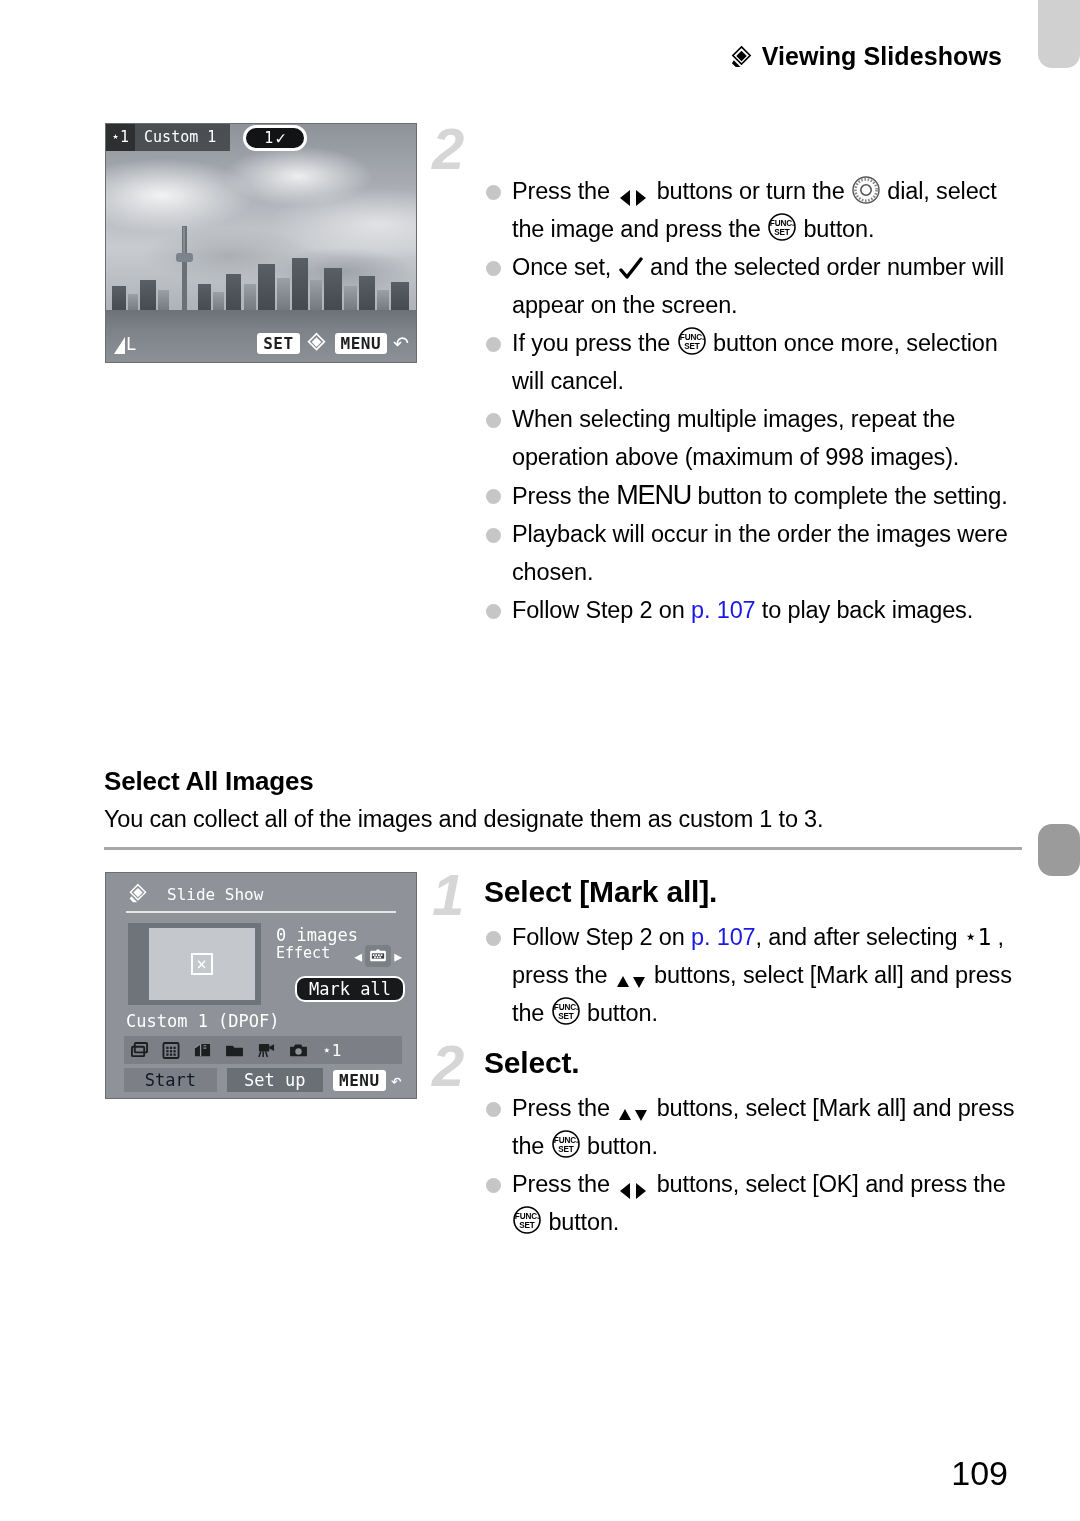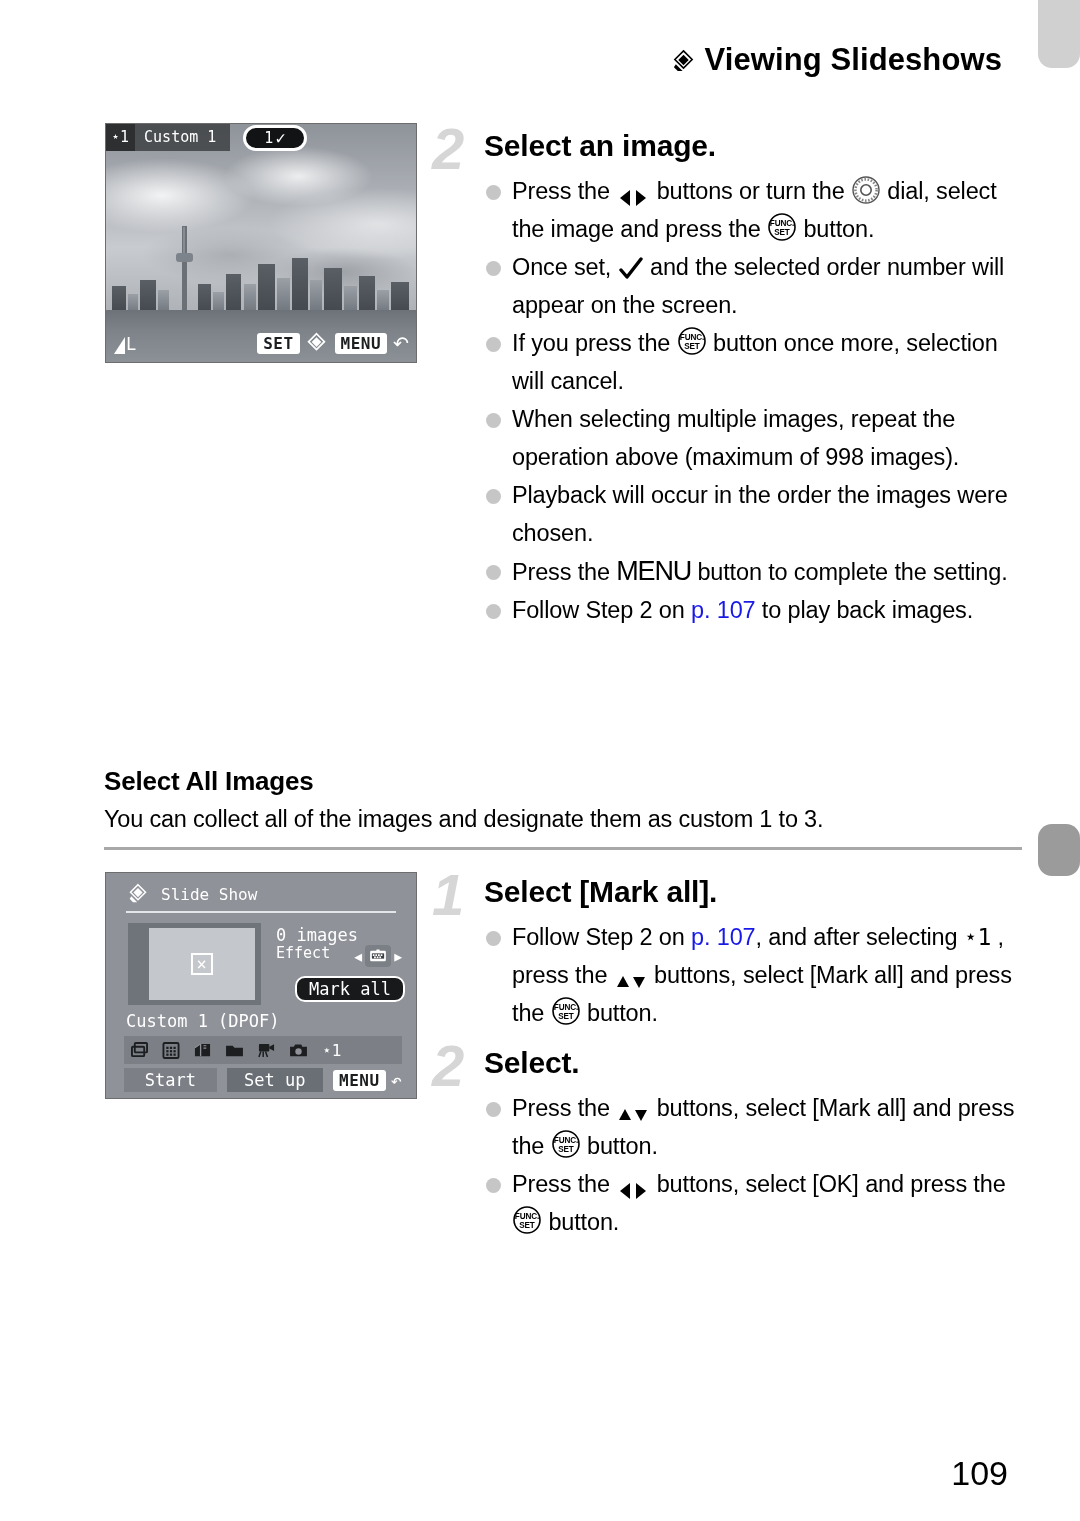--- a/index.html
+++ b/index.html
@@ -34,21 +34,21 @@
   }
 
   
   #page-header {
     position: absolute;
     top: 42px;
     right: 78px;
     display: flex;
     align-items: center;
     gap: 9px;
-    font-size: 31px;
+    font-size: 25px;
     font-weight: bold;
     letter-spacing: .1px;
   }
   .slideshow-glyph {
     display: inline-block;
     width: 23px; height: 23px;
     position: relative;
     flex: none;
   }
   .slideshow-glyph svg { display:block; }
@@ -172,21 +172,21 @@
   
   #lcd-menu {
     left: 105px; top: 872px;
     width: 312px; height: 227px;
     background: #8f9298;
     font-family: "DejaVu Sans Mono", monospace;
     color: #ffffff;
   }
   #lcd-menu .menu-title {
     position: absolute; left: 22px; top: 10px;
-    display: flex; align-items: center; gap: 10px;
+    display: flex; align-items: center; gap: 16px;
     font-size: 16px;
   }
   #lcd-menu .menu-rule {
     position: absolute; left: 20px; right: 20px; top: 38px;
     height: 2px; background: #e4e6e8;
   }
   .thumb-frame {
     position: absolute; left: 22px; top: 50px;
     width: 133px; height: 82px;
     background: #6f737a;
@@ -251,21 +251,21 @@
   }
   .btn-row {
     position: absolute; left: 18px; right: 14px; bottom: 6px;
     display: flex; align-items: center; gap: 10px;
   }
   .soft-btn {
     font-size: 17px;
     padding: 2px 0;
     text-align: center;
   }
-  .soft-btn.start { width: 96px; background: #7c8086; color: #ffffff; }
+  .soft-btn.start { width: 96px; background: #7c8086; color: #0f172a; }
   .soft-btn.setup { width: 100px; background: #6a6e75; color: #ffffff; }
   .menu-key {
     margin-left: auto;
     display: flex; align-items: center; gap: 5px;
   }
 
   
   .step-block { position: absolute; left: 432px; width: 600px; }
   .step-head {
     display: flex; align-items: flex-start;
@@ -419,21 +419,20 @@
       </svg>
     </span>
     <span class="key-box">MENU</span>
     <span class="back-arrow">↶</span>
   </div>
 </div>
 
 <div class="step-block" id="step-1-block" style="top:126px;">
   <div class="step-head">
     <span class="step-num">2</span>
-    <span class="step-title">Select an image.</span>
   </div>
   <div class="bullets">
     <div class="bullet">Press the <span class="g g-lr"><svg viewBox="0 0 34 20" width="34" height="20">
             <path d="M14 2 L14 18 L4 10 Z" fill="#000"></path>
             <path d="M20 2 L20 18 L30 10 Z" fill="#000"></path>
           </svg></span> buttons or turn the <span class="g g-dial"><svg viewBox="0 0 30 30" width="30" height="30">
             <circle cx="15" cy="15" r="13" fill="none" stroke="#555" stroke-width="1.4"></circle>
             <circle cx="15" cy="15" r="10.6" fill="none" stroke="#888" stroke-width="2.6" stroke-dasharray="1.6 1.6"></circle>
             <circle cx="15" cy="15" r="5.2" fill="none" stroke="#555" stroke-width="1.6"></circle>
           </svg></span> dial, select the image and press the <span class="g g-func"><svg viewBox="0 0 30 30" width="30" height="30">
@@ -443,22 +442,22 @@
           </svg></span> button.</div>
     <div class="bullet">Once set, <span class="g g-check"><svg viewBox="0 0 26 24" width="26" height="24">
             <path d="M3 13 L9 20 L23 2" fill="none" stroke="#000" stroke-width="3.4" stroke-linecap="round" stroke-linejoin="round"></path>
           </svg></span> and the selected order number will appear on the screen.</div>
     <div class="bullet">If you press the <span class="g g-func"><svg viewBox="0 0 30 30" width="30" height="30">
             <circle cx="15" cy="15" r="13" fill="none" stroke="#000" stroke-width="1.6"></circle>
             <text x="15" y="14" font-family="Liberation Sans, sans-serif" font-size="8.2" font-weight="bold" text-anchor="middle" fill="#000">FUNC.</text>
             <text x="15" y="23" font-family="Liberation Sans, sans-serif" font-size="8.2" font-weight="bold" text-anchor="middle" fill="#000">SET</text>
           </svg></span> button once more, selection will cancel.</div>
     <div class="bullet">When selecting multiple images, repeat the operation above (maximum of 998 images).</div>
+    <div class="bullet">Press the <span class="g-menu">MENU</span> button to complete the setting.</div>
     <div class="bullet">Playback will occur in the order the images were chosen.</div>
-    <div class="bullet">Press the <span class="g-menu">MENU</span> button to complete the setting.</div>
     <div class="bullet">Follow Step 2 on <span class="pg-link">p. 107</span> to play back images.</div>
   </div>
 </div>
 
 <div id="subsection">
   <h2>Select All Images</h2>
   <p>You can collect all of the images and designate them as custom 1 to 3.</p>
 </div>
 <div id="section-rule"></div>
 

